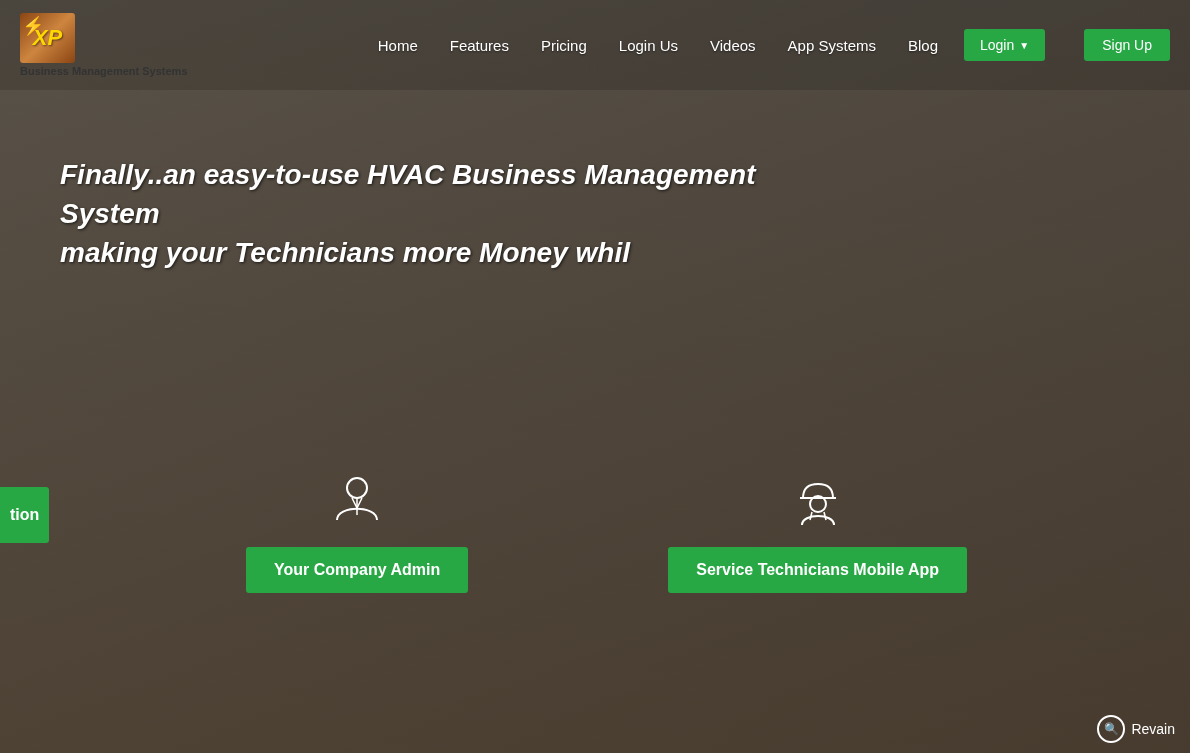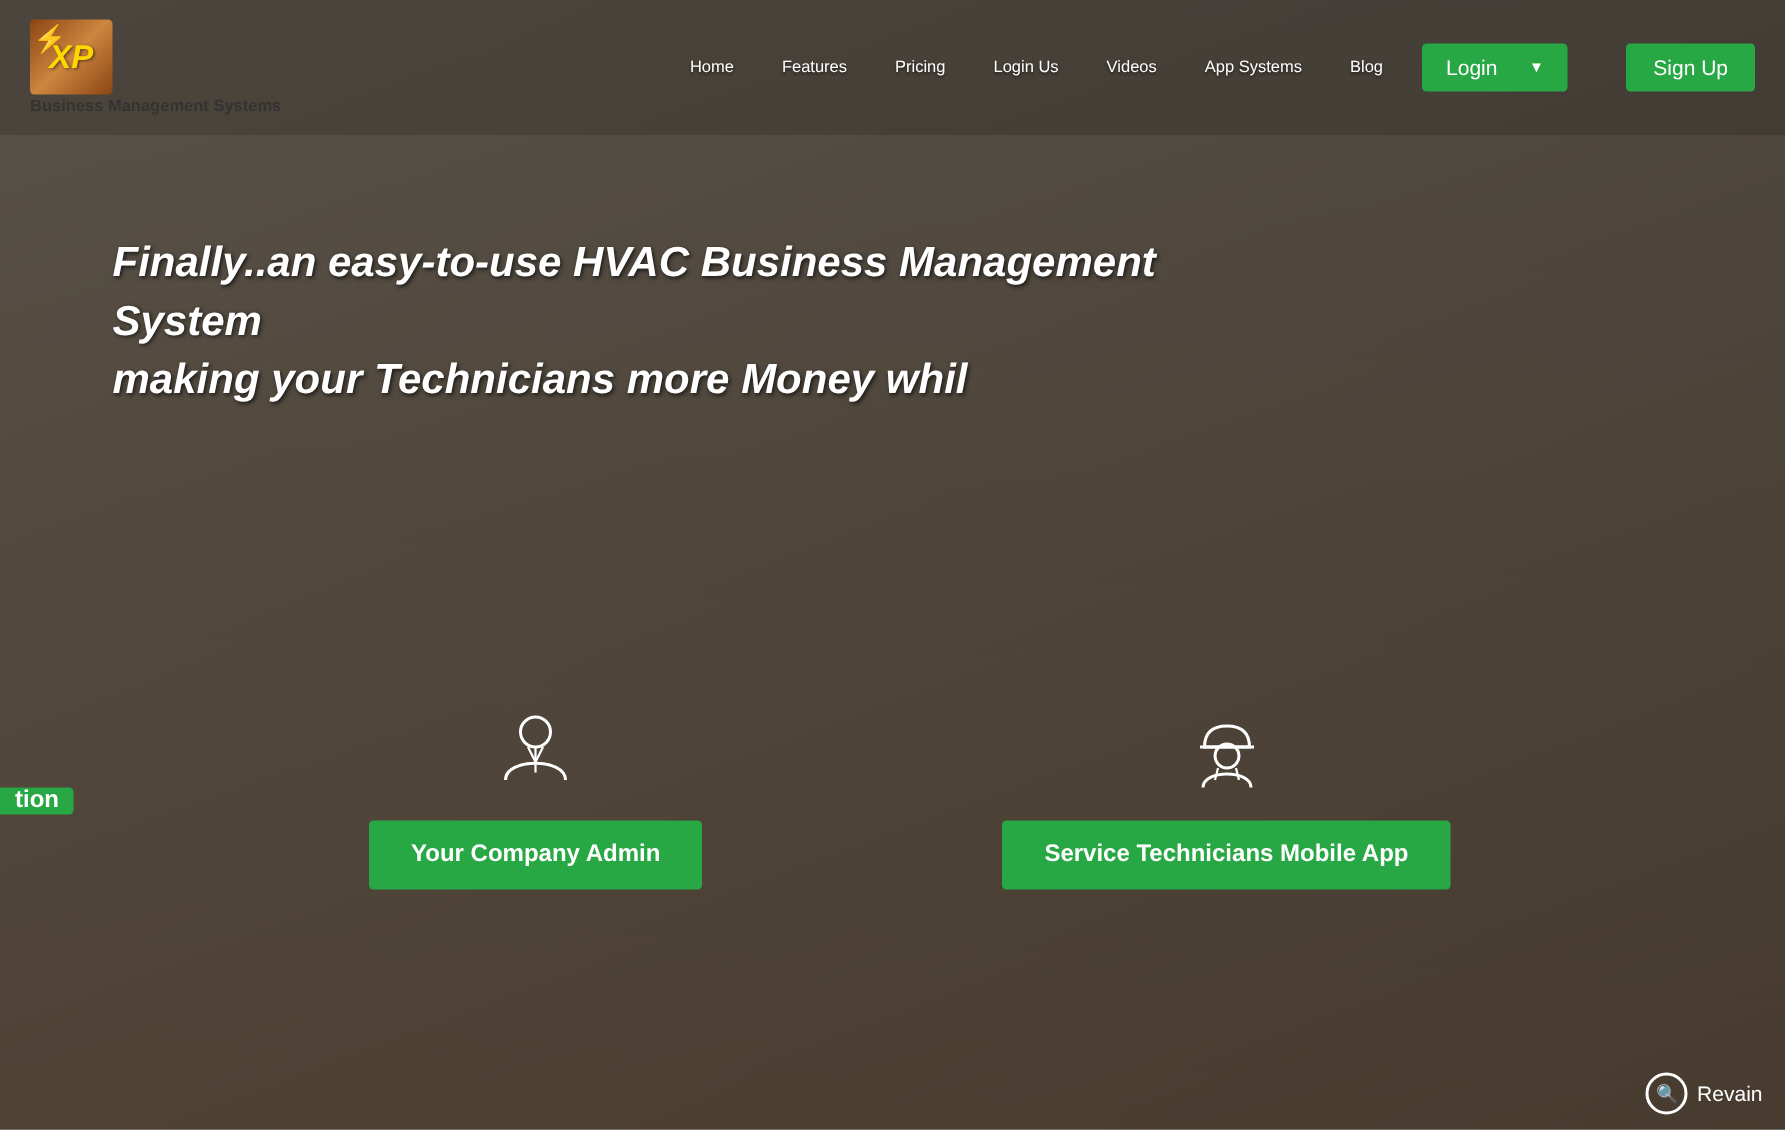--- a/index.html
+++ b/index.html
@@ -35,42 +35,42 @@
     }
     .nav-links {
       display: flex;
       align-items: center;
       gap: 0;
       list-style: none;
     }
     .nav-links li a {
       color: #fff;
       text-decoration: none;
-      font-size: 11px;
+      font-size: 15px;
       padding: 10px 16px;
       display: block;
       text-shadow: 0 1px 2px rgba(0,0,0,0.5);
     }
     .header-buttons {
       display: flex;
       align-items: center;
       gap: 8px;
       margin-left: 10px;
     }
     .btn-login {
       background: #28a745;
       color: #fff;
       border: none;
       padding: 8px 16px;
       font-size: 14px;
       cursor: pointer;
       border-radius: 3px;
       display: flex;
       align-items: center;
-      gap: 21px;
+      gap: 5px;
     }
     .btn-login .arrow { font-size: 10px; }
     .btn-signup {
       background: #28a745;
       color: #fff;
       border: none;
       padding: 8px 18px;
       font-size: 14px;
       cursor: pointer;
       border-radius: 3px;
@@ -108,21 +108,20 @@
     }
 
     
     .hero-text {
       position: absolute;
       top: 155px;
       left: 60px;
       z-index: 5;
       color: #fff;
       max-width: 700px;
-      margin-left: 15px;
     }
     .hero-text h1 {
       font-size: 28px;
       font-style: italic;
       font-weight: bold;
       line-height: 1.4;
       text-shadow: 1px 1px 3px rgba(0,0,0,0.7);
     }
 
     
@@ -173,21 +172,21 @@
       white-space: nowrap;
     }
 
     
     .left-partial-btn {
       position: absolute;
       left: 0;
       bottom: 210px;
       background: #28a745;
       color: #fff;
-      padding: 0 10px;
+      padding: 19px 10px;
       font-size: 16px;
       font-weight: bold;
       z-index: 5;
       border-radius: 0 3px 3px 0;
     }
 
     
     .revain-badge {
       position: absolute;
       bottom: 10px;

